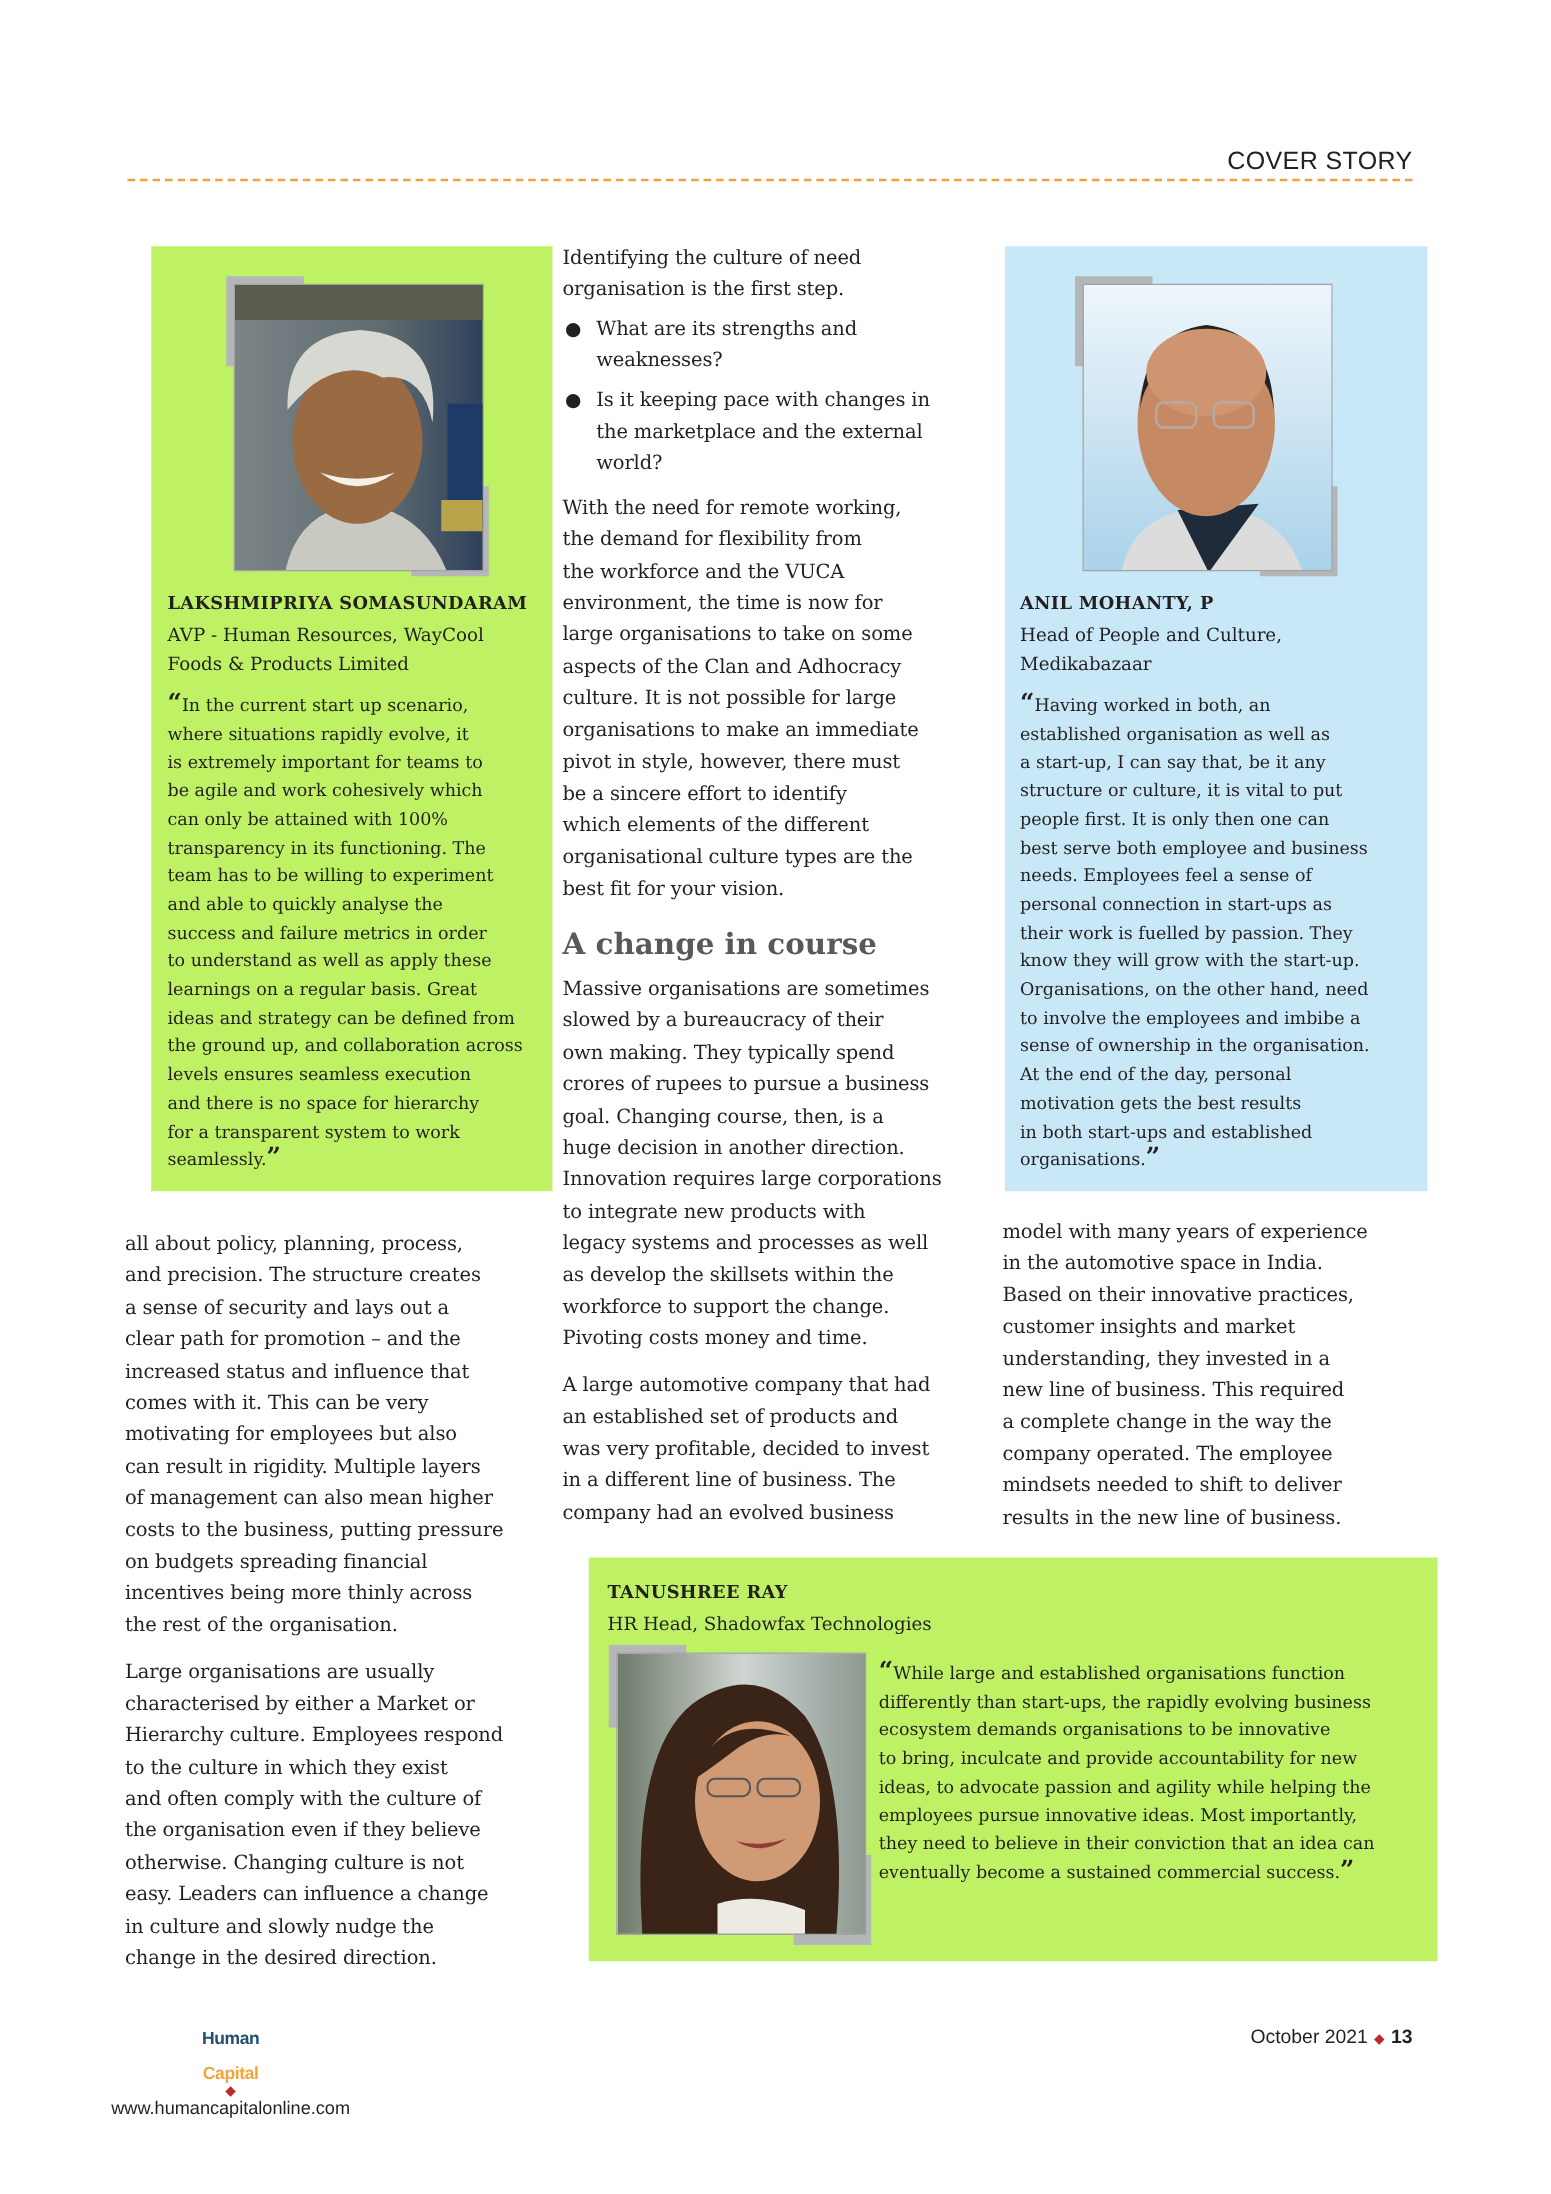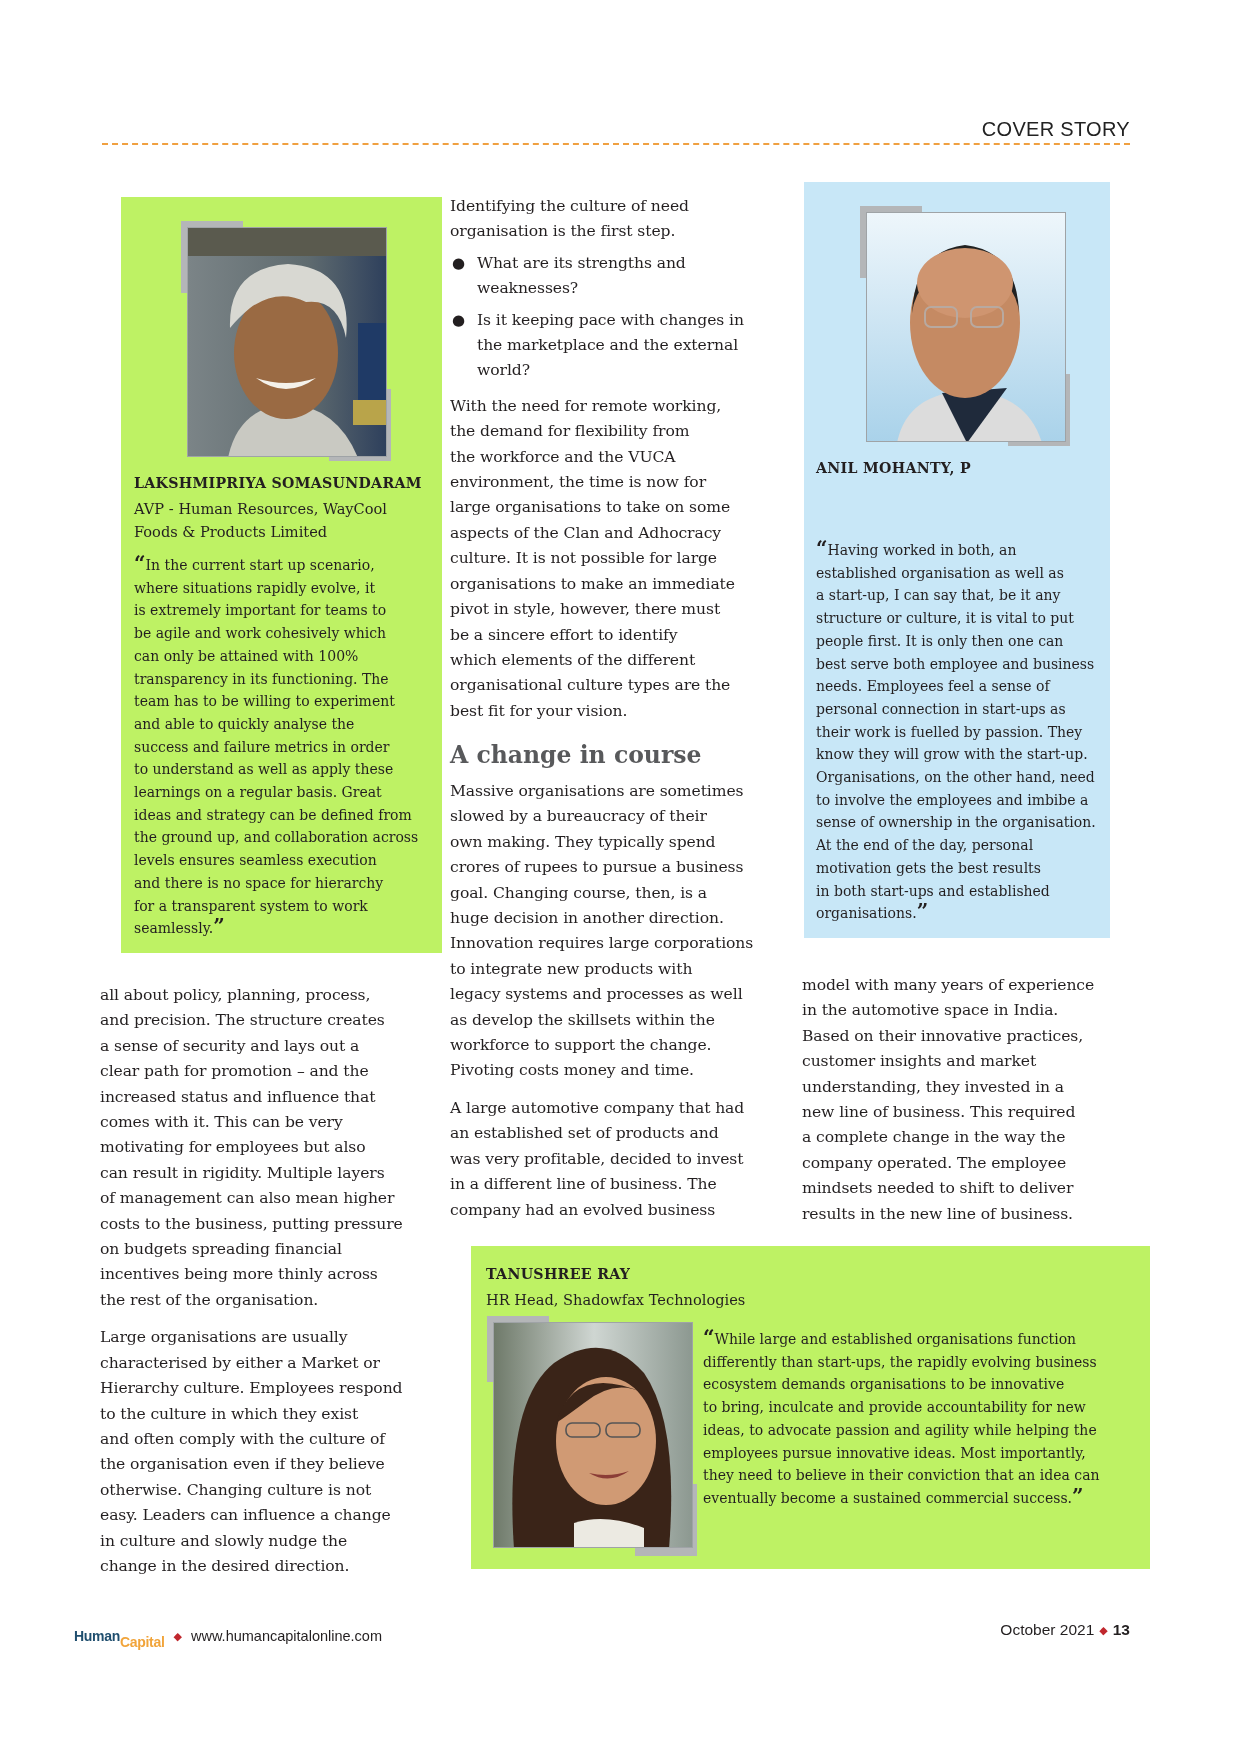--- a/index.html
+++ b/index.html
@@ -52,22 +52,22 @@
 
   .subhead {
     position: absolute; font-family: "DejaVu Serif", serif; font-weight: bold; font-size: 23.5px; color: #58595b;
   }
 
   .bullets { list-style: none; }
   .bullets li { position: relative; padding-left: 27px; margin-bottom: 6px; }
   .bullets li .dot { position: absolute; left: 2px; top: 0; font-size: 15px; }
 
   .footer-left {
-    position: absolute; left: 74px; top: 1622px; font-family: "Liberation Sans", sans-serif; font-size: 14px;
-    display: flex; align-items: center;
+    position: absolute; left: 89px; top: 1622px; font-family: "Liberation Sans", sans-serif; font-size: 14px;
+    display: flex; align-items: center; flex-direction: column;
   }
   .brand-human { color: #1f4e6e; font-weight: bold; font-family: "Liberation Sans", sans-serif; letter-spacing: -0.3px; }
   .brand-capital { color: #f1a43a; font-weight: bold; font-family: "Liberation Sans", sans-serif; letter-spacing: -0.3px; margin-top: 12px; }
   .diamond { color: #c0272d; font-size: 11px; margin: 0 9px; }
   .footer-url { color: #231f20; font-size: 14.5px; }
   .footer-right {
     position: absolute; right: 111px; top: 1621px; font-family: "Liberation Sans", sans-serif; font-size: 15.5px;
     display: flex; align-items: center; color: #231f20;
   }
   .footer-right .diamond { margin: 0 5px; }
@@ -122,21 +122,21 @@
     <span style="display:block">learnings on a regular basis. Great</span>
     <span style="display:block">ideas and strategy can be defined from</span>
     <span style="display:block">the ground up, and collaboration across</span>
     <span style="display:block">levels ensures seamless execution</span>
     <span style="display:block">and there is no space for hierarchy</span>
     <span style="display:block">for a transparent system to work</span>
     <span style="display:block"><span>seamlessly.</span><span class="qmark">”</span></span>
   </div>
 </div>
 
-<div class="box blue" style="left:804px; top:182px; width:306px; height:756px;">
+<div class="box blue" style="left:804px; top:197px; width:338px; height:756px;">
   <div class="photo-frame" style="left:56px; top:24px;">
     <div class="shadow-tl" style="left:0; top:0; width:62px; height:72px;"></div>
     <div class="shadow-br" style="left:148px; top:168px; width:62px; height:72px;"></div>
     <div class="photo" style="left:6px; top:6px; width:200px; height:230px;">
       <svg width="200" height="230" viewBox="0 0 200 230">
         <defs>
           <linearGradient id="bg2" x1="0" y1="0" x2="0" y2="1">
             <stop offset="0" stop-color="#eef6fb"></stop>
               <stop offset="1" stop-color="#a9d2ea"></stop>
           </linearGradient>
@@ -146,20 +146,24 @@
         <path d="M75 180 L100 230 L140 175 Z" fill="#1f2a3b"></path>
         <ellipse cx="98" cy="110" rx="55" ry="75" fill="#c58a63"></ellipse>
         <path d="M45 100 Q48 38 98 32 Q150 38 152 100 Q148 60 98 55 Q50 60 45 100 Z" fill="#222"></path>
         <ellipse cx="98" cy="70" rx="48" ry="35" fill="#cf9570"></ellipse>
         <rect x="58" y="94" width="32" height="20" rx="6" fill="none" stroke="#b8a9a0" stroke-width="2"></rect>
         <rect x="104" y="94" width="32" height="20" rx="6" fill="none" stroke="#b8a9a0" stroke-width="2"></rect>
       </svg>
     </div>
   </div>
   <div class="person-name" style="left:12px; top:278px;">ANIL MOHANTY, P</div>
+  <div class="person-title" style="left:12px; top:300px;">
+    <span style="display:block">Head of People and Culture,</span>
+    <span style="display:block">Medikabazaar</span>
+  </div>
   <div class="quote" style="left:12px; top:357px;">
     <span style="display:block"><span class="qmark">“</span><span>Having worked in both, an</span></span>
     <span style="display:block">established organisation as well as</span>
     <span style="display:block">a start-up, I can say that, be it any</span>
     <span style="display:block">structure or culture, it is vital to put</span>
     <span style="display:block">people first. It is only then one can</span>
     <span style="display:block">best serve both employee and business</span>
     <span style="display:block">needs. Employees feel a sense of</span>
     <span style="display:block">personal connection in start-ups as</span>
     <span style="display:block">their work is fuelled by passion. They</span>

